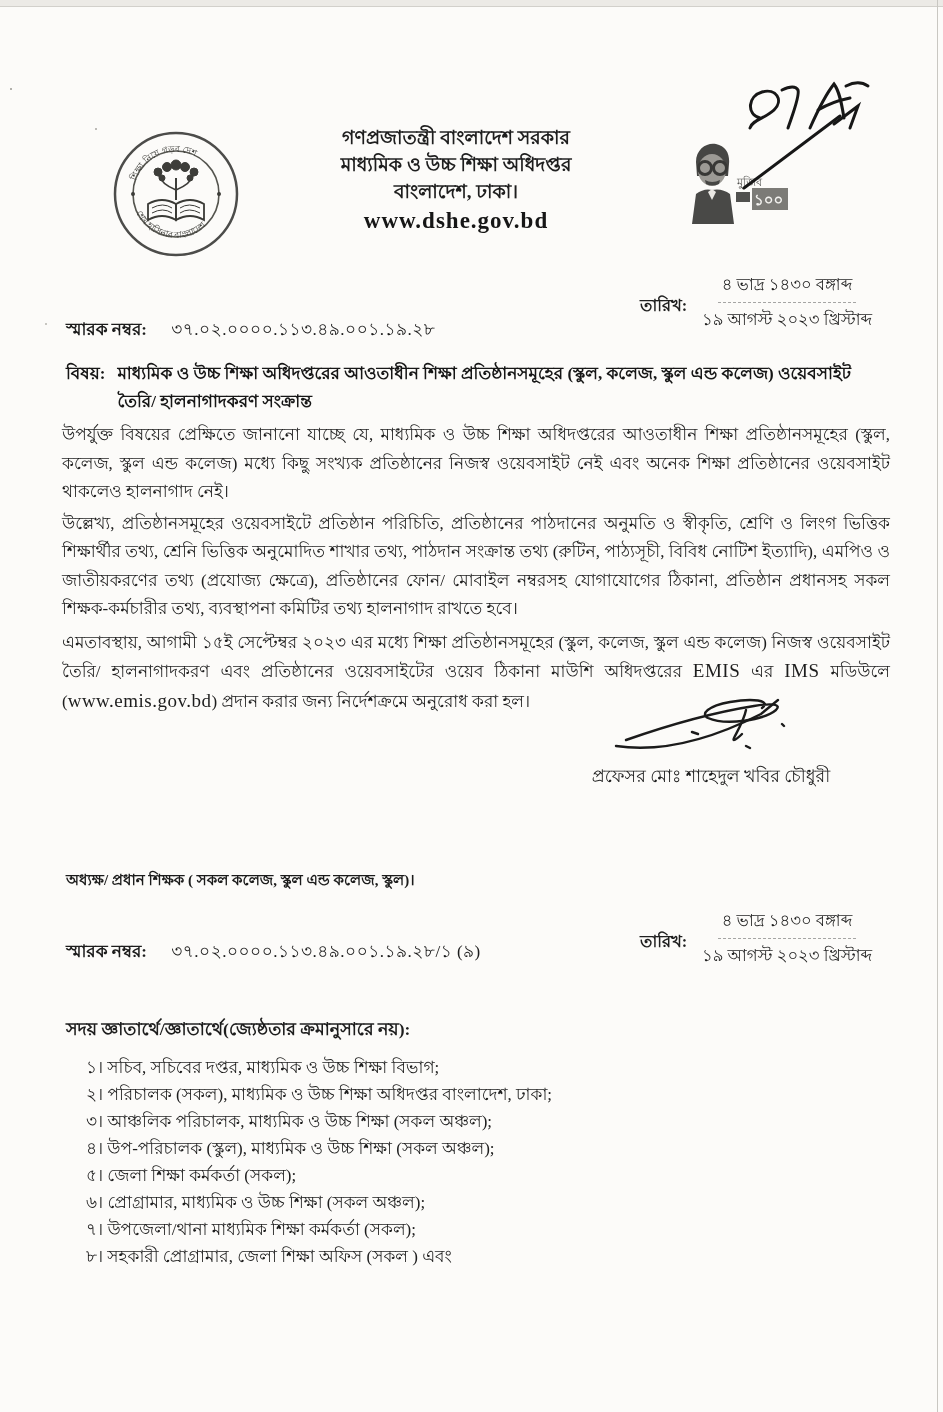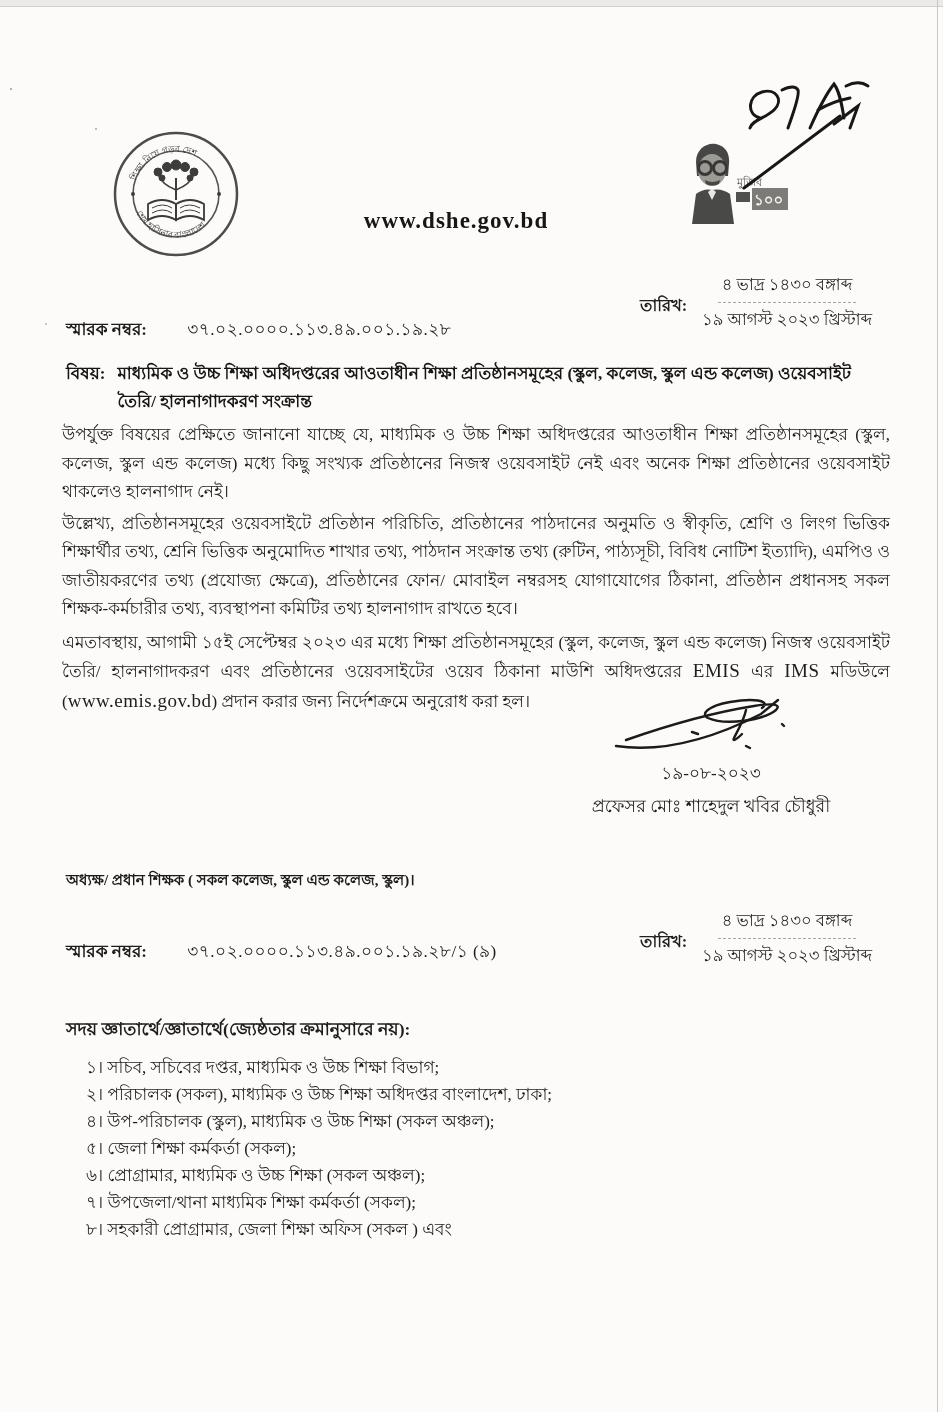--- a/index.html
+++ b/index.html
@@ -24,21 +24,21 @@
   .dateblock{position:absolute;width:250px;font-size:16.5px;color:#1f1f1f;}
   .dateblock .lbl{position:absolute;left:0;top:21px;font-weight:600;}
   .dateblock .dates{position:absolute;left:52px;top:0;width:190px;text-align:center;}
   .dateblock .bn{display:inline-block;padding:0 4px 3px 4px;border-bottom:1px dashed rgba(60,60,60,.45);}
   .dateblock .en{padding-top:4px;}
   .date1{left:640px;top:272px;}
   .date2{left:640px;top:908px;}
   
   .memo{position:absolute;left:66px;font-size:17px;color:#1c1c1c;}
   .memo .lbl{font-weight:bold;}
-  .memo .num{margin-left:36px;letter-spacing:.5px;}
+  .memo .num{margin-left:20px;letter-spacing:.5px;}
   .memo1{top:316px;}
   .memo2{top:938px;}
   
   .subject{position:absolute;left:66px;top:360px;width:808px;display:flex;font-weight:bold;font-size:17px;line-height:28px;color:#161616;}
   .subject .lbl{flex:0 0 auto;margin-right:12px;}
   .subject .txt{flex:1;}
   
   .bodytext{position:absolute;left:62px;top:421px;width:828px;font-size:17px;line-height:28.5px;text-align:justify;color:#1d1d1d;}
   .bodytext p{margin:0 0 3px 0;}
   .bodytext p.last{margin-top:5px;}
@@ -96,20 +96,25 @@
       <circle cx="109" cy="66" r="2" fill="#3d3d39"></circle>
       <text font-size="9" fill="#3c3c38" font-family="Liberation Serif,serif">
         <textPath href="#arcTop" startOffset="10%">শিক্ষা নিয়ে গড়ব দেশ</textPath>
       </text>
       <text font-size="9" fill="#3c3c38" font-family="Liberation Serif,serif">
         <textPath href="#arcBot" startOffset="14%">শেখ হাসিনার বাংলাদেশ</textPath>
       </text>
     </svg>
   </div>
 
+  <div class="org-block">
+    <div class="l">গণপ্রজাতন্ত্রী বাংলাদেশ সরকার</div>
+    <div class="l">মাধ্যমিক ও উচ্চ শিক্ষা অধিদপ্তর</div>
+    <div class="l">বাংলাদেশ, ঢাকা।</div>
+  </div>
   <div class="website">www.dshe.gov.bd</div>
 
   <div class="mujib">
     <svg width="112" height="88" viewBox="0 0 112 88">
       <g opacity="0.88">
         <path d="M14,26 C14,12 26,6 34,8 C44,10 48,18 47,28 L46,40 L15,40 Z" fill="#2e2e2c"></path>
         <ellipse cx="30" cy="34" rx="14" ry="16" fill="#8f8d88"></ellipse>
         <circle cx="23" cy="32" r="6.5" fill="none" stroke="#1e1e1c" stroke-width="3"></circle>
         <circle cx="38" cy="32" r="6.5" fill="none" stroke="#1e1e1c" stroke-width="3"></circle>
         <line x1="29" y1="31" x2="32" y2="31" stroke="#1e1e1c" stroke-width="2.5"></line>
@@ -164,21 +169,20 @@
 
   <div class="sigblock">
     <svg width="230" height="70" viewBox="0 0 230 70">
       <g fill="none" stroke="#1b1b1b" stroke-width="2.4" stroke-linecap="round">
         <path d="M30,52 C70,38 120,24 158,18 C176,15 186,16 180,22 C168,32 130,38 112,30 C104,26 112,18 134,14 C156,10 176,12 166,20"></path>
         <path d="M150,22 C148,32 142,42 138,50 C136,54 140,52 146,46"></path>
         <path d="M20,58 C60,64 110,54 165,26 L182,12"></path>
         <path d="M96,44 L102,46 M150,58 L154,60 M186,36 L188,38"></path>
       </g>
     </svg>
-    <div class="sig-date">১৯-০৮-২০২৩</div>
     <div class="sig-name">প্রফেসর মোঃ শাহেদুল খবির চৌধুরী</div>
   </div>
 
   <div class="addressee">অধ্যক্ষ/ প্রধান শিক্ষক ( সকল কলেজ, স্কুল এন্ড কলেজ, স্কুল)।</div>
 
   <div class="dateblock date2">
     <span class="lbl">তারিখ:</span>
     <div class="dates">
       <span class="bn">৪ ভাদ্র ১৪৩০ বঙ্গাব্দ</span>
       <div class="en">১৯ আগস্ট ২০২৩ খ্রিস্টাব্দ</div>
@@ -187,19 +191,20 @@
 
   <div class="memo memo2">
     <span class="lbl">স্মারক নম্বর:</span>
     <span class="num">৩৭.০২.০০০০.১১৩.৪৯.০০১.১৯.২৮/১ (৯)</span>
   </div>
 
   <div class="dist">
     <div class="head">সদয় জ্ঞাতার্থে/জ্ঞাতার্থে(জ্যেষ্ঠতার ক্রমানুসারে নয়):</div>
     <div class="item">১। সচিব, সচিবের দপ্তর, মাধ্যমিক ও উচ্চ শিক্ষা বিভাগ;</div>
     <div class="item">২। পরিচালক (সকল), মাধ্যমিক ও উচ্চ শিক্ষা অধিদপ্তর বাংলাদেশ, ঢাকা;</div>
+    <div class="item">৩। আঞ্চলিক পরিচালক, মাধ্যমিক ও উচ্চ শিক্ষা (সকল অঞ্চল);</div>
     <div class="item">৪। উপ-পরিচালক (স্কুল), মাধ্যমিক ও উচ্চ শিক্ষা (সকল অঞ্চল);</div>
     <div class="item">৫। জেলা শিক্ষা কর্মকর্তা (সকল);</div>
     <div class="item">৬। প্রোগ্রামার, মাধ্যমিক ও উচ্চ শিক্ষা (সকল অঞ্চল);</div>
     <div class="item">৭। উপজেলা/থানা মাধ্যমিক শিক্ষা কর্মকর্তা (সকল);</div>
     <div class="item">৮। সহকারী প্রোগ্রামার, জেলা শিক্ষা অফিস (সকল ) এবং</div>
   </div>
 </div>
 
 </body></html>

